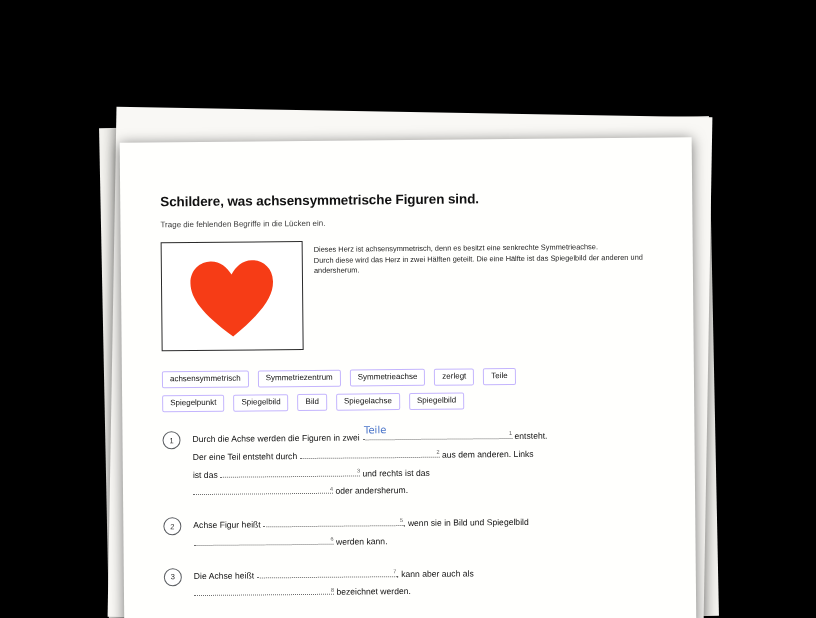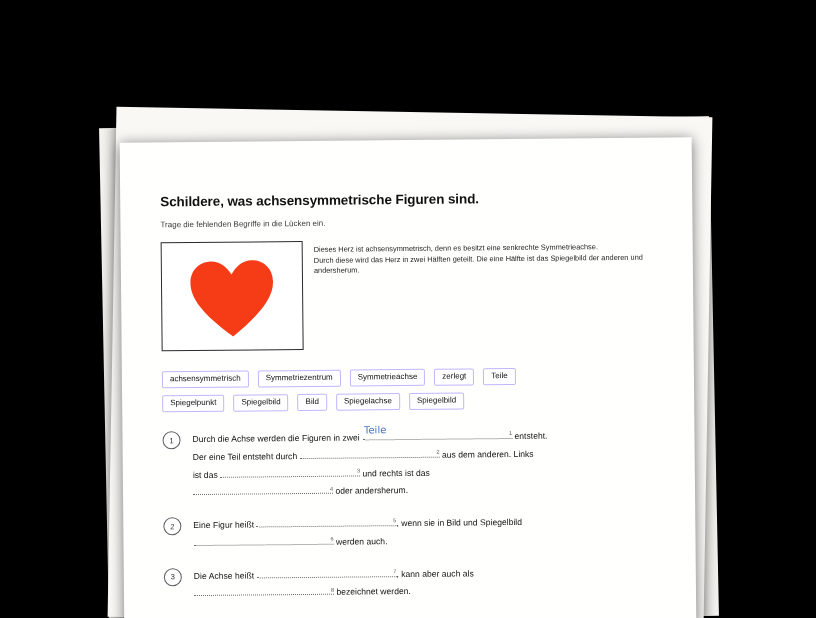--- a/index.html
+++ b/index.html
@@ -253,29 +253,29 @@
           <span class="blank long">
             <span class="blank-sub">4</span>
           </span>
           <span>oder andersherum.</span>
         </div>
       </div>
 
       <div class="task">
         <div class="task-num">2</div>
         <div class="task-body">
-          <span>Eine Figur heißt</span>
+          <span>Achse Figur heißt</span>
           <span class="blank long">
             <span class="blank-sub">5</span>
           </span><span>, wenn sie in Bild und Spiegelbild</span>
           <br>
           <span class="blank long">
             <span class="blank-sub">6</span>
           </span>
-          <span>werden auch.</span>
+          <span>werden kann.</span>
         </div>
       </div>
 
       <div class="task">
         <div class="task-num">3</div>
         <div class="task-body">
           <span>Die Achse heißt</span>
           <span class="blank long">
             <span class="blank-sub">7</span>
           </span><span>, kann aber auch als</span>

